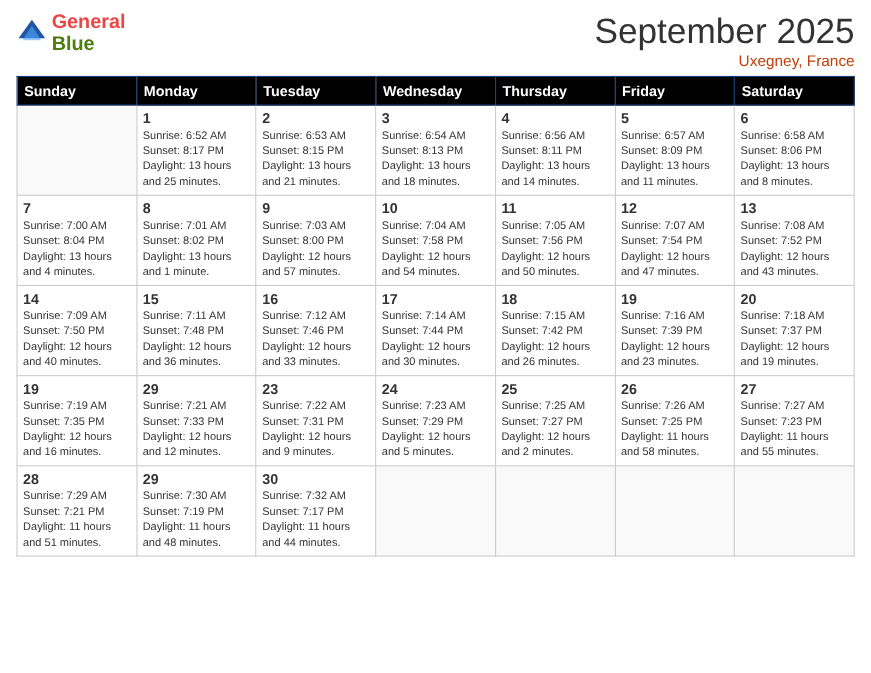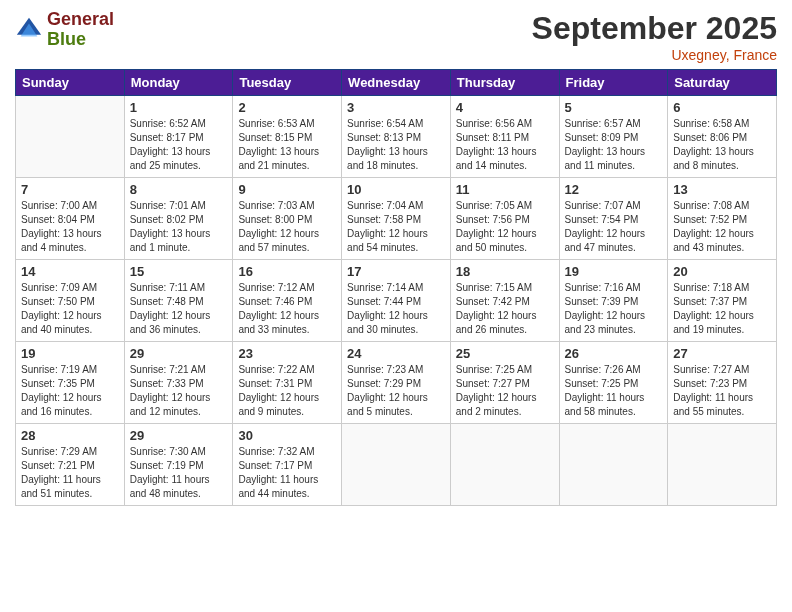--- a/index.html
+++ b/index.html
@@ -24,45 +24,45 @@
     .logo {
       display: flex;
       align-items: center;
       gap: 4px;
     }
     .logo-text {
       font-size: 18px;
       font-weight: bold;
       line-height: 1.1;
     }
-    .logo-text .general { color: #7f1d1d; }
+    .logo-text .general { color: #ef4444; }
     .logo-text .blue { color: #4d7c0f; }
     .logo-icon {
       width: 28px;
       height: 28px;
     }
     .title-area {
       text-align: right;
     }
     .month-title {
       font-size: 32px;
       color: #333;
-      font-weight: bold;
+      font-weight: normal;
     }
     .location {
       font-size: 14px;
       color: #c2410c;
     }
     .calendar {
       width: 100%;
       border-collapse: collapse;
       border: 1px solid #ccc;
     }
     .calendar th {
-      background-color: #4c1d95;
+      background-color: #000000;
       color: #fff;
       text-align: left;
       padding: 5px 6px;
       font-size: 13px;
       font-weight: bold;
       border: 1px solid #1a4080;
     }
     .calendar td {
       border: 1px solid #ccc;
       vertical-align: top;

